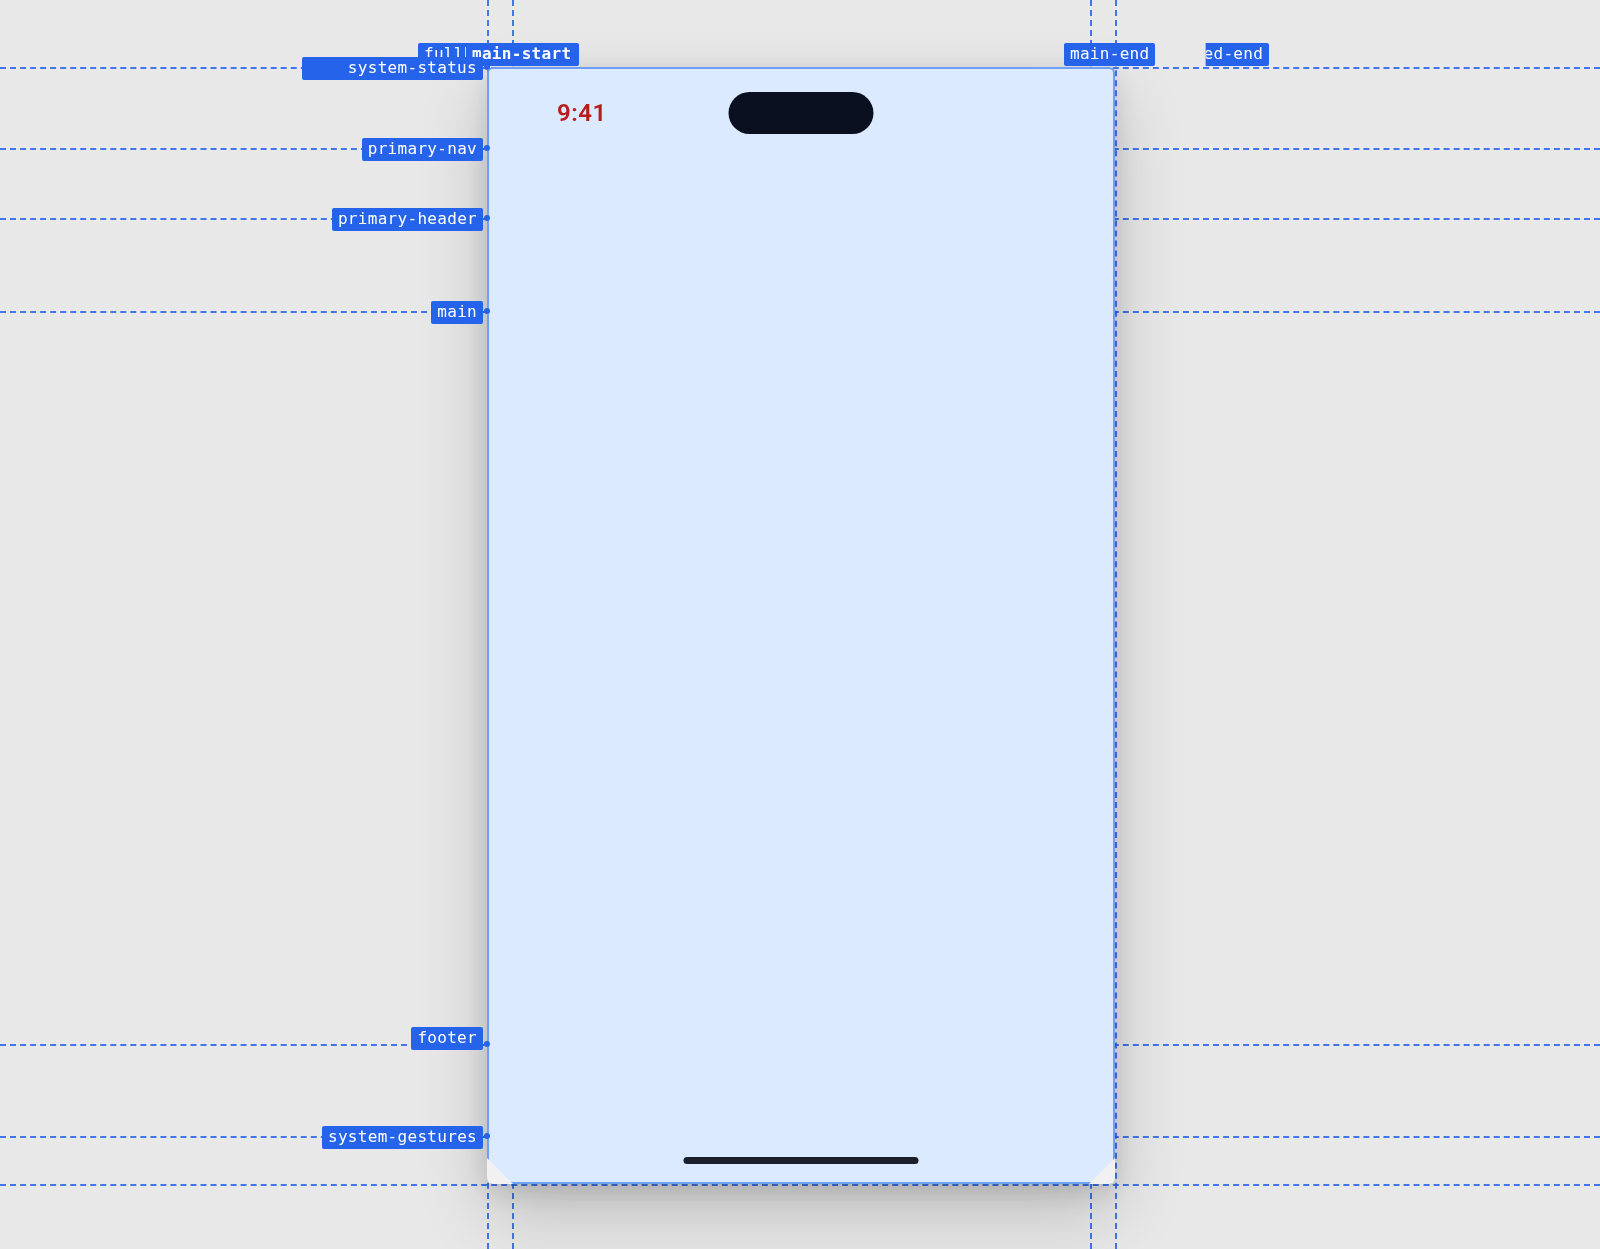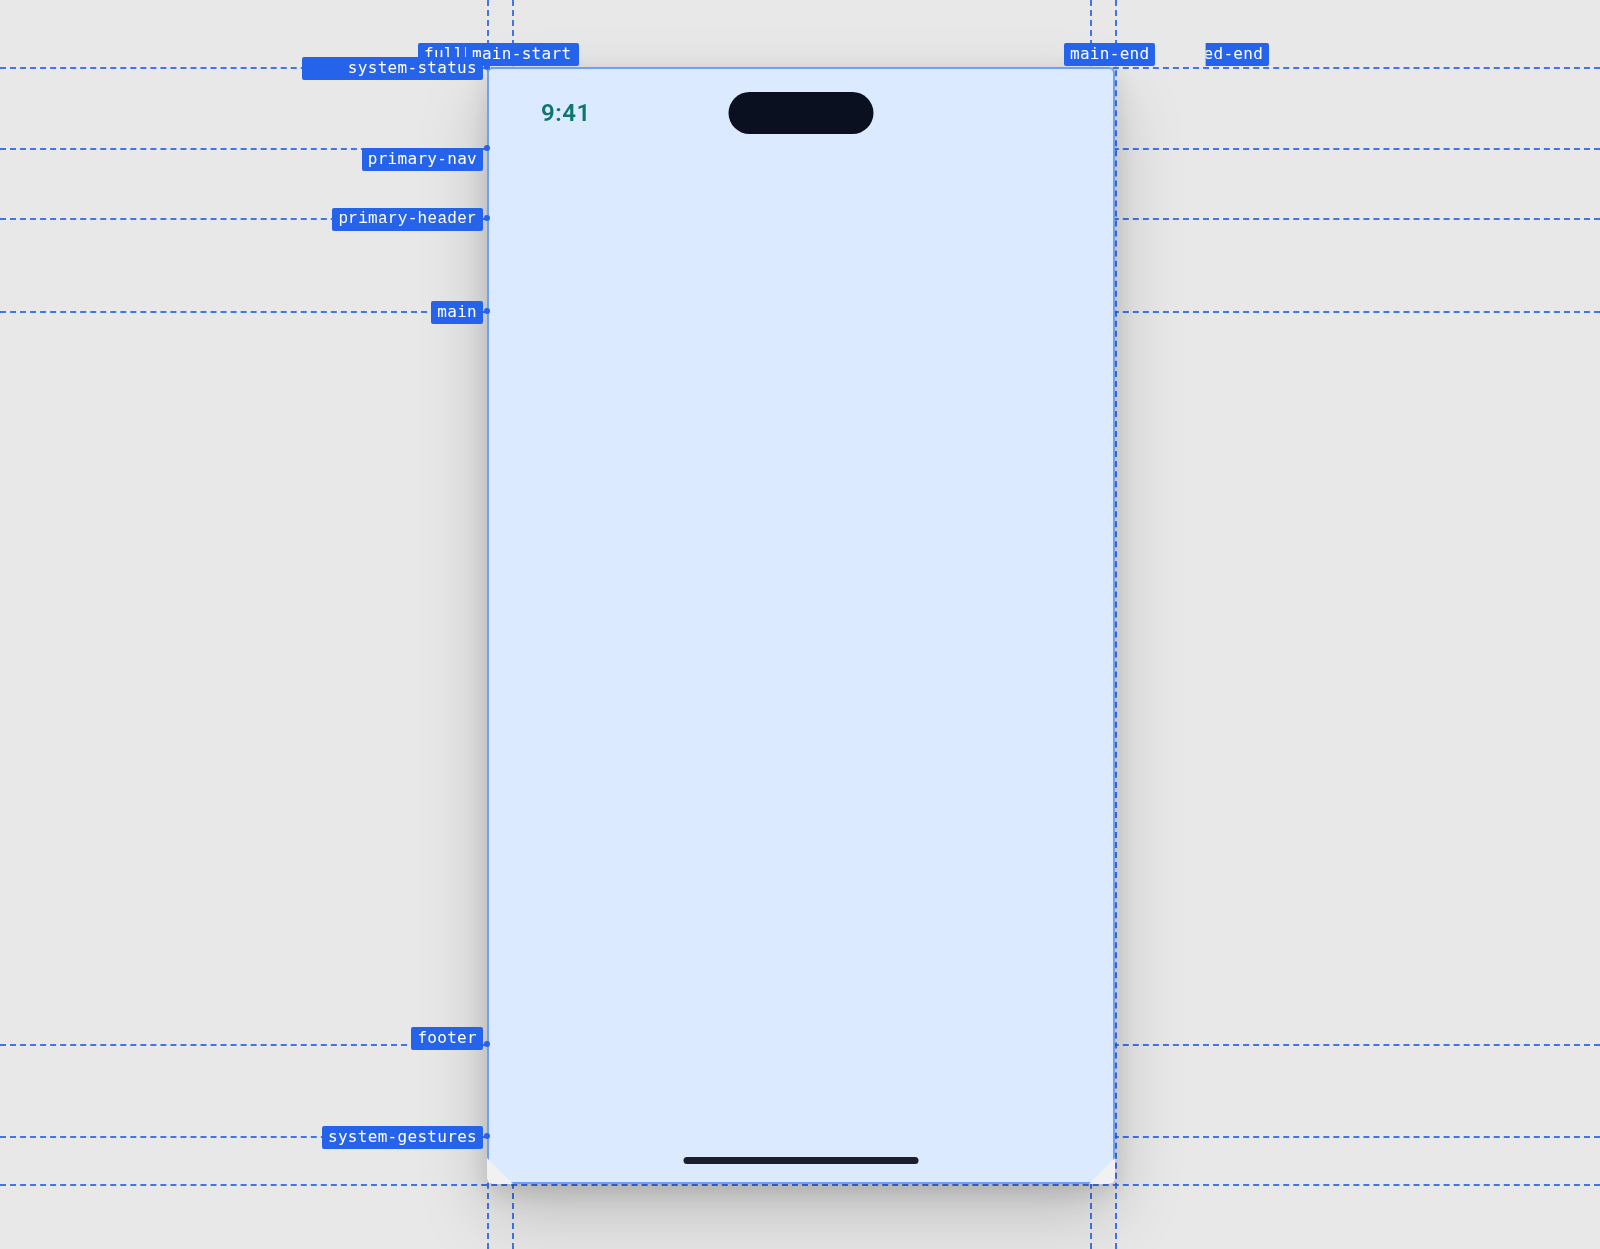--- a/index.html
+++ b/index.html
@@ -50,25 +50,25 @@
   .notch {
     position: absolute;
     left: 50%; transform: translateX(-50%);
     top: 23px;
     width: 145px; height: 42px;
     background: var(--notch);
     border-radius: 24px;
   }
   .clock {
     position: absolute;
-    left: 52px;
+    left: 68px;
     top: 30px;
     font-size: 24px;
     font-weight: 600;
-    color: #0f766e;
+    color: #b91c1c;
     letter-spacing: 0.5px;
   }
   .home-indicator {
     position: absolute;
     left: 50%; transform: translateX(-50%);
     bottom: 18px;
     width: 235px; height: 7px;
     background: #1a1f2b;
     border-radius: 4px;
   }
@@ -131,31 +131,31 @@
 
   <div class="device">
     <div class="clock">9:41</div>
     <div class="notch"></div>
     <div class="home-indicator"></div>
     <div class="corner bl"></div>
     <div class="corner br"></div>
   </div>
 
   <div class="glabel" style="left:418px; top:43px;">fullbleed-start</div>
-  <div class="glabel" style="left:466px; top:43px;">main-start</div>
+  <div class="glabel" style="left:466px; top:43px;font-weight:bold;">main-start</div>
   <div class="glabel" style="left:1053px; top:43px;margin-left:11px;">main-end</div>
   <div class="glabel" style="left:1128px; top:43px; clip-path: inset(0 0 0 55%);">fullbleed-end</div>
 
   <div class="glabel" style="right:1117px; top:57px;padding-left:46px;">system-status</div>
   <div class="dot" style="left:487px; top:67px;"></div>
 
-  <div class="glabel" style="right:1117px; top:148px;">primary-nav</div>
+  <div class="glabel" style="right:1117px; top:138px;">primary-nav</div>
   <div class="dot" style="left:487px; top:148px;"></div>
 
-  <div class="glabel" style="right:1117px; top:208px;font-family:Liberation Mono, monospace;">primary-header</div>
+  <div class="glabel" style="right:1117px; top:208px;">primary-header</div>
   <div class="dot" style="left:487px; top:218px;"></div>
 
   <div class="glabel" style="right:1117px; top:301px;margin-left:24px;">main</div>
   <div class="dot" style="left:487px; top:311px;"></div>
 
   <div class="glabel" style="right:1117px; top:1027px;">footer</div>
   <div class="dot" style="left:487px; top:1044px;"></div>
 
   <div class="glabel" style="right:1117px; top:1126px;">system-gestures</div>
   <div class="dot" style="left:487px; top:1136px;"></div>

